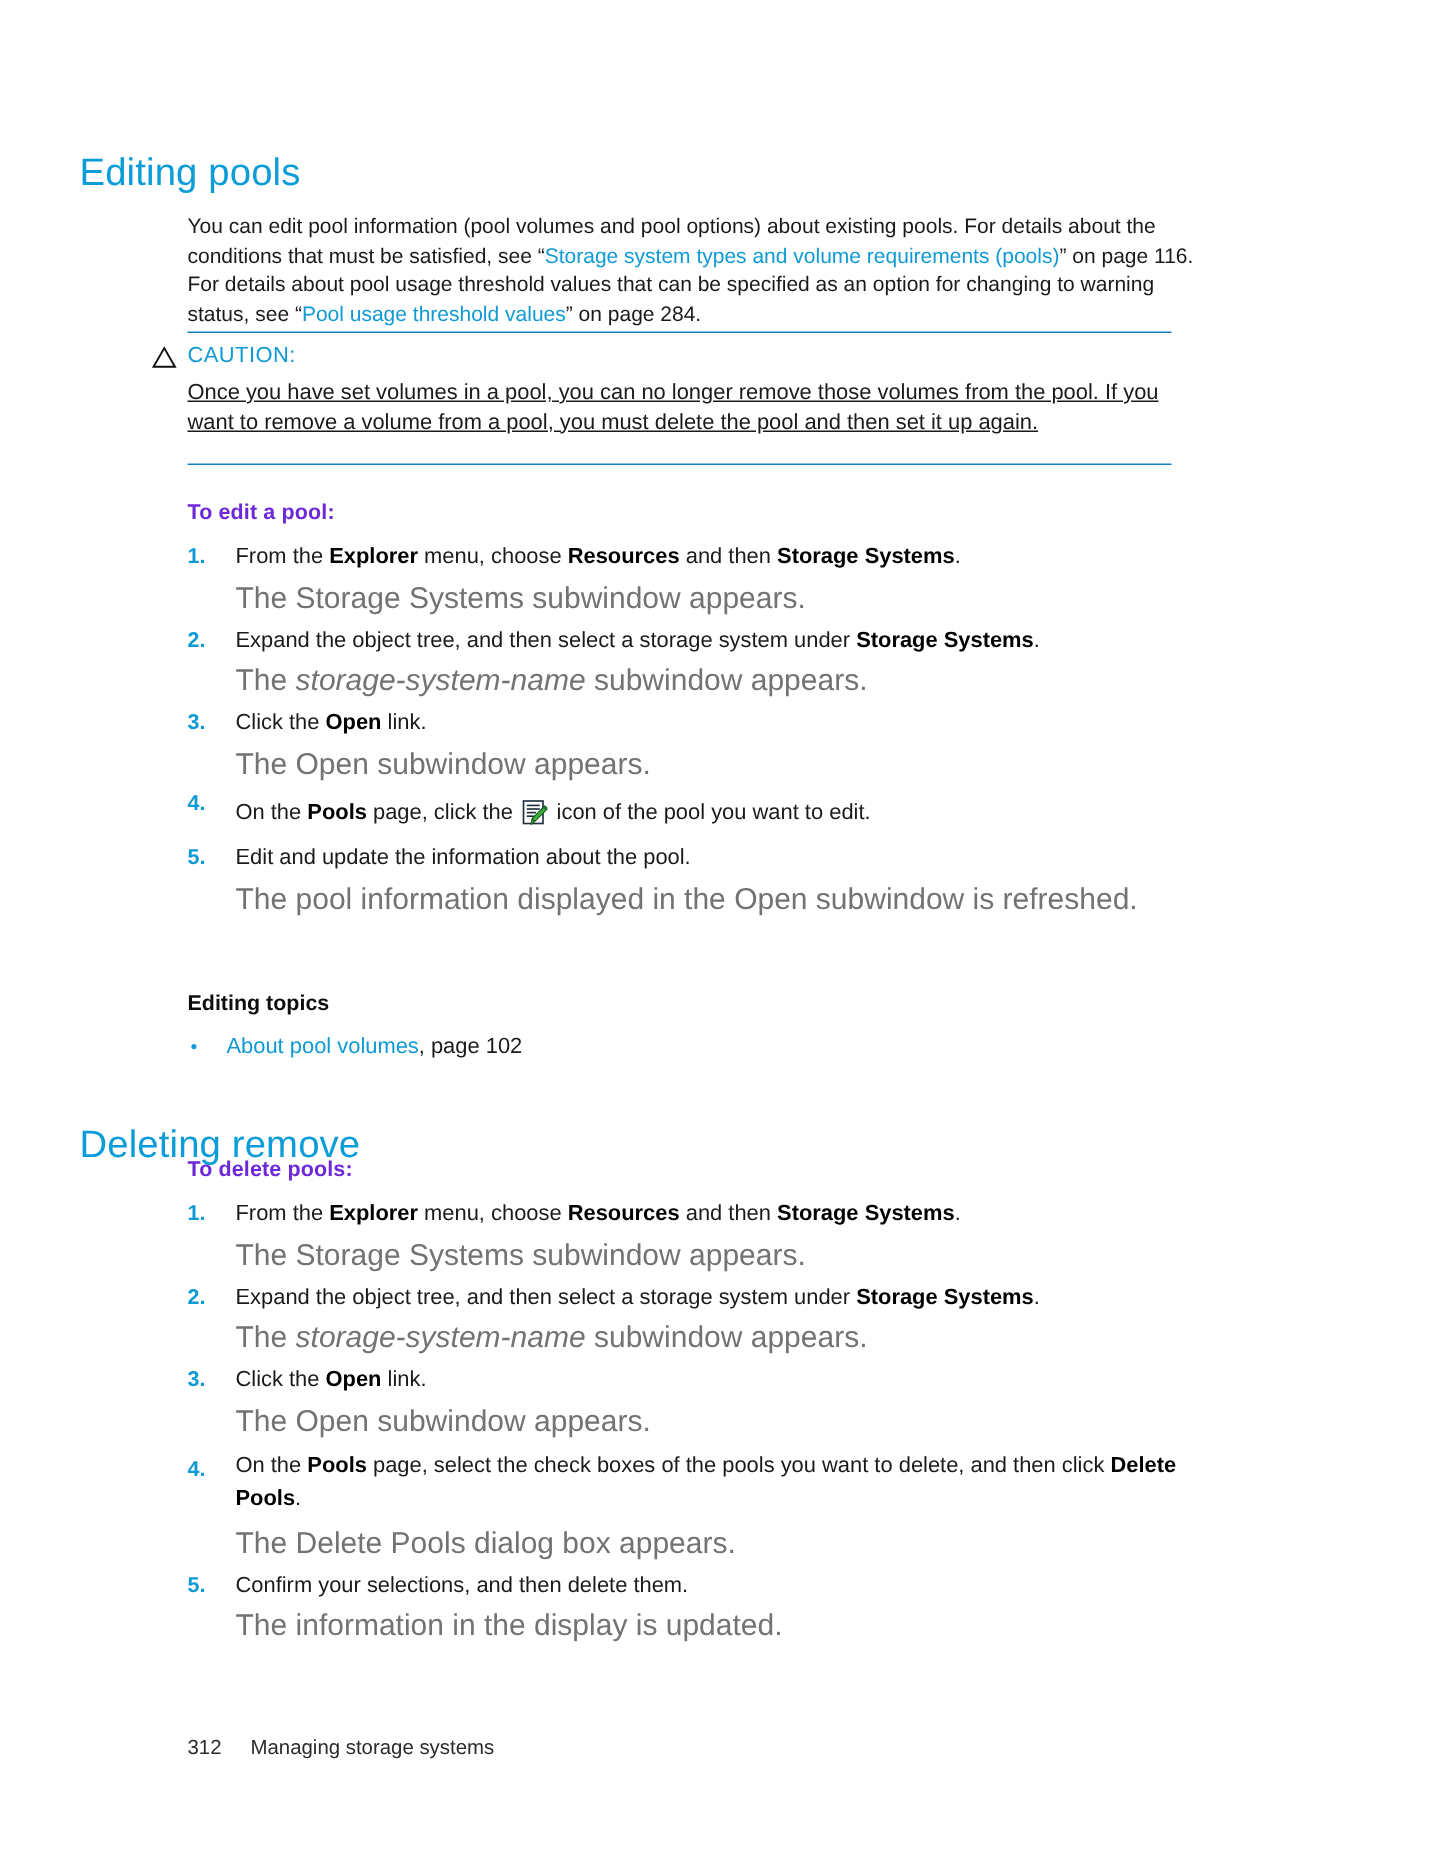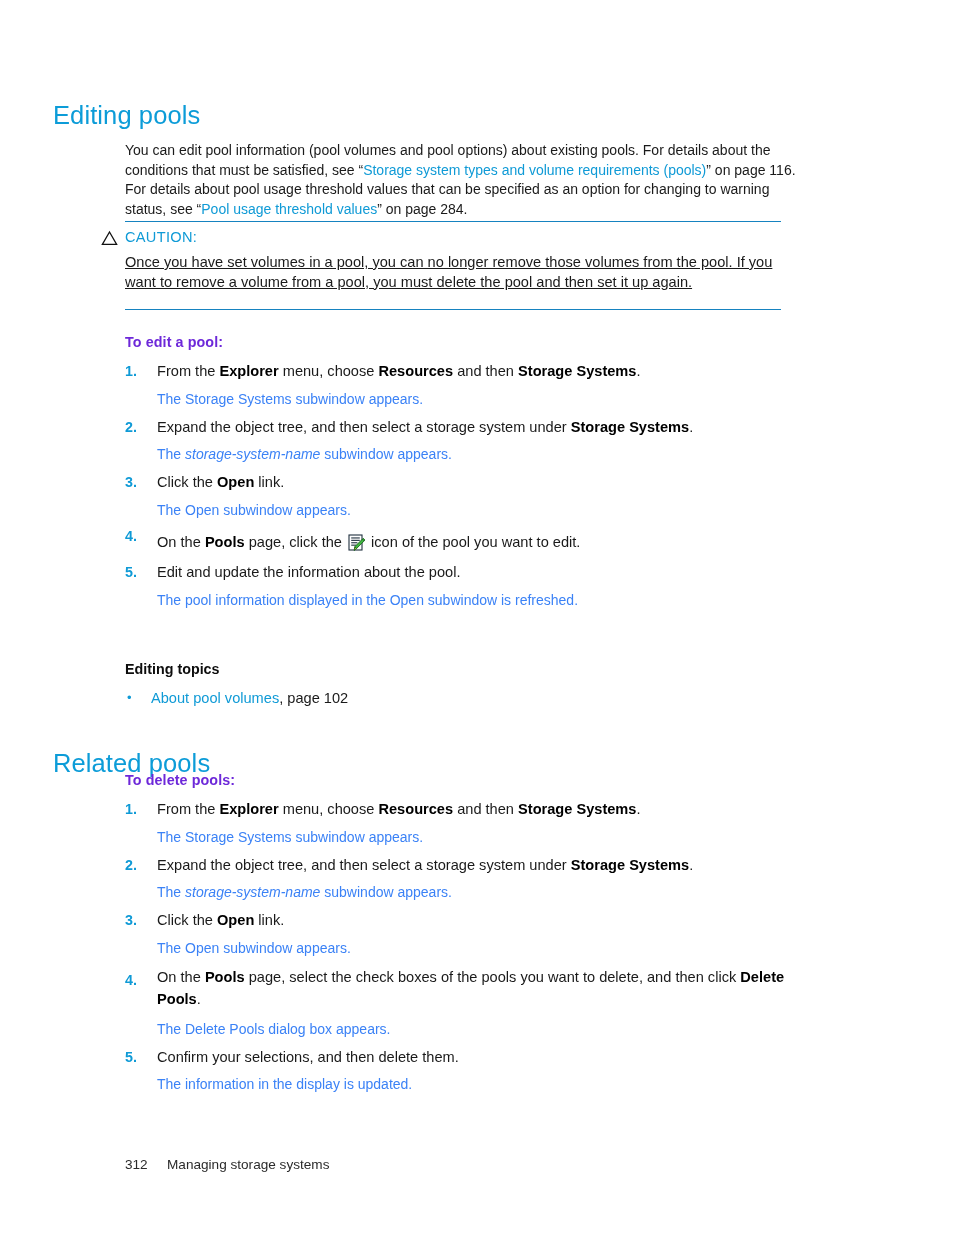--- a/index.html
+++ b/index.html
@@ -134,23 +134,23 @@
     font-weight: 700;
     font-size: 14.3px;
     line-height: 27.8px;
   }
   .step .txt {
     font-size: 14.6px;
     line-height: 27.8px;
     color: #1a1a1a;
   }
   .step .result {
-    font-size: 14px;
+    font-size: 20px;
     line-height: 27.8px;
-    color: #3b82f6;
+    color: #737373;
   }
 
   .step.tall .num { line-height: 22px; }
   .step.tall .txt { line-height: 34px; }
   .step.tall .result { line-height: 27.8px; }
 
   .step.wrap2 .txt { line-height: 22.5px; display:block; margin-top: 3px; }
   .step.wrap2 .result { line-height: 27.8px; display:block; margin-top: 5px;}
   .step.wrap2 .num { line-height: 22.5px; margin-top:3px;}
 
@@ -273,21 +273,21 @@
   </div>
 
   <div class="related-head" style="top:649px;">Editing topics</div>
 
   <div class="related-list" style="top:676px;">
     <div class="related-item">
       <span class="bullet">•</span><span class="xref">About pool volumes</span><span>, page 102</span>
     </div>
   </div>
 
-  <h1 class="h1" style="top:720px;">Related pools</h1>
+  <h1 class="h1" style="top:720px;">Deleting remove</h1>
 
   <div class="proc-head" style="top:760px;">To delete pools:</div>
 
   <div class="steps" style="top:784px;">
 
     <div class="step">
       <span class="num">1.</span>
       <div class="txt"><span>From the </span><b>Explorer</b><span> menu, choose </span><b>Resources</b><span> and then </span><b>Storage Systems</b><span>.</span></div>
       <div class="result">The Storage Systems subwindow appears.</div>
     </div>

